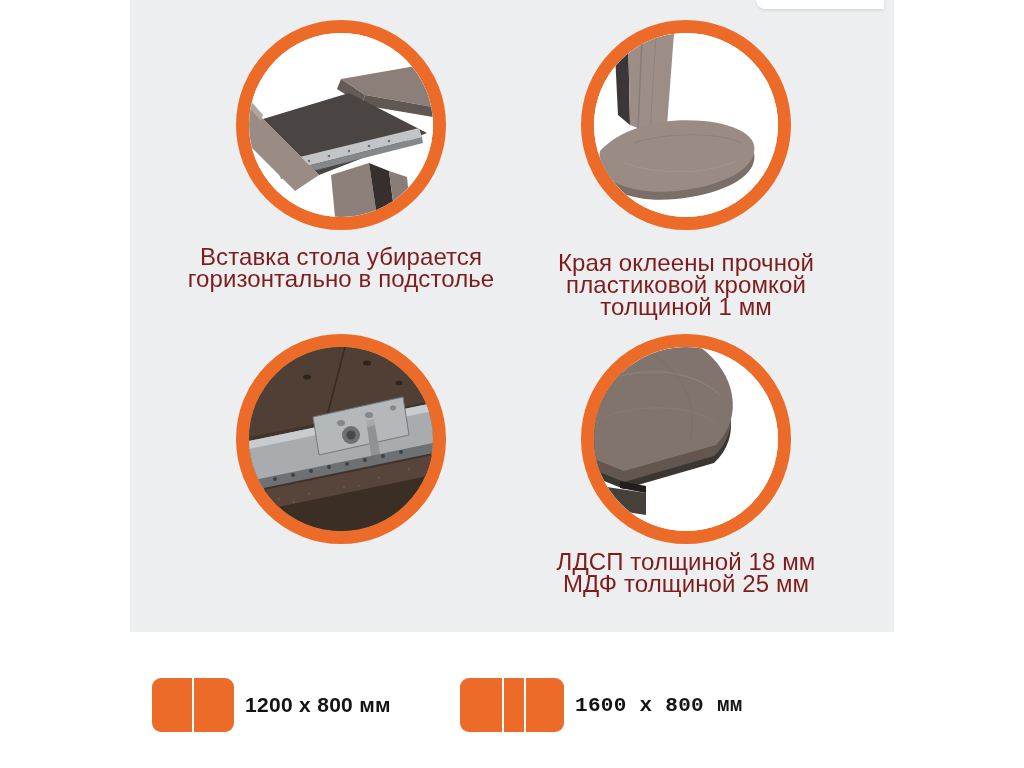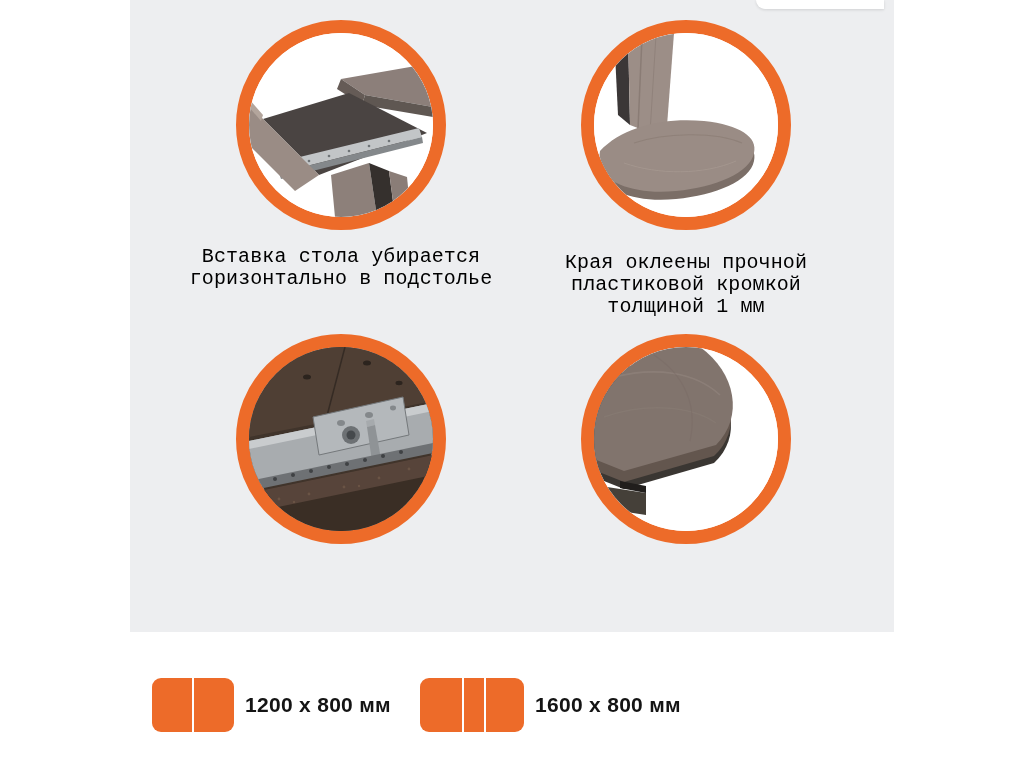--- a/index.html
+++ b/index.html
@@ -48,43 +48,42 @@
 
   .circle-1 { left: 236px; top: 20px; }
   .circle-2 { left: 581px; top: 20px; }
   .circle-3 { left: 236px; top: 334px; }
   .circle-4 { left: 581px; top: 334px; }
 
   .caption {
     position: absolute;
     width: 360px;
     text-align: center;
-    font-size: 20px;
+    font-size: 24px;
     line-height: 22px;
     font-weight: 500;
-    color: #000000;
+    color: #7f1d1d;
     white-space: pre-line;
     letter-spacing: 0.1px;
-    font-family: Liberation Mono, monospace;
   }
   .caption-1 { left: 161px; top: 246px; }
   .caption-2 { left: 506px; top: 252px; }
   .caption-3 { left: 161px; top: 551px; }
   .caption-4 { left: 506px; top: 551px; }
 
   .dim-group {
     position: absolute;
     top: 678px;
     height: 54px;
     display: flex;
     align-items: center;
     gap: 11px;
   }
   .dim-group-1 { left: 152px; }
-  .dim-group-2 { left: 420px; }
+  .dim-group-2 { left: 460px; font-family: Liberation Mono, monospace; }
 
   .dim-icon {
     height: 54px;
     display: flex;
     gap: 2px;
     border-radius: 9px;
     overflow: hidden;
     flex: none;
   }
   .dim-icon-2 { width: 82px; }
@@ -206,20 +205,22 @@
       <polygon points="0,138 52,146 52,168 0,160" fill="#454039"></polygon>
       <polygon points="26,134 52,139 52,146 26,141" fill="#211e1c"></polygon>
     </svg>
   </div>
 
   <div class="caption caption-1">Вставка стола убирается
 горизонтально в подстолье</div>
   <div class="caption caption-2">Края оклеены прочной
 пластиковой кромкой
 толщиной 1 мм</div>
+  <div class="caption caption-4">ЛДСП толщиной 18 мм
+МДФ толщиной 25 мм</div>
 
   <div class="dim-group dim-group-1">
     <div class="dim-icon dim-icon-2">
       <div class="dim-seg seg-a"></div>
       <div class="dim-seg seg-b"></div>
     </div>
     <div class="dim-label">1200 x 800 мм</div>
   </div>
 
   <div class="dim-group dim-group-2">

